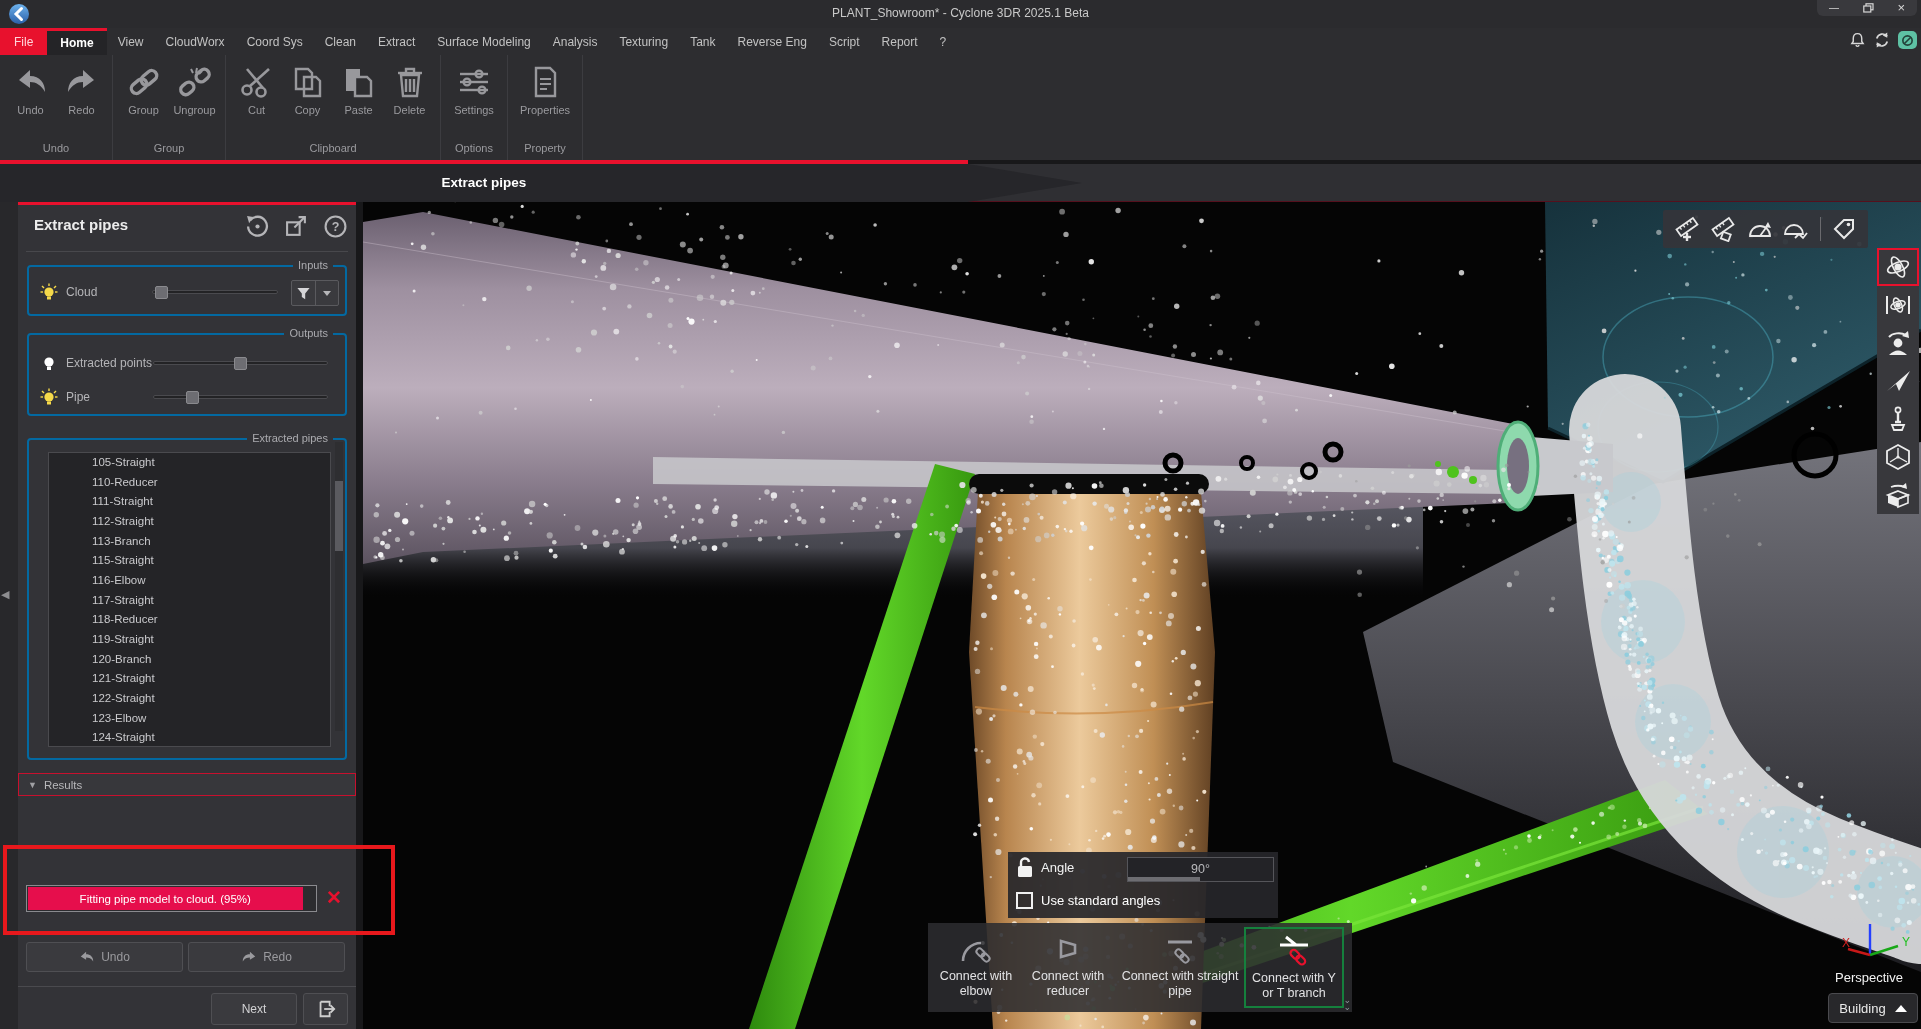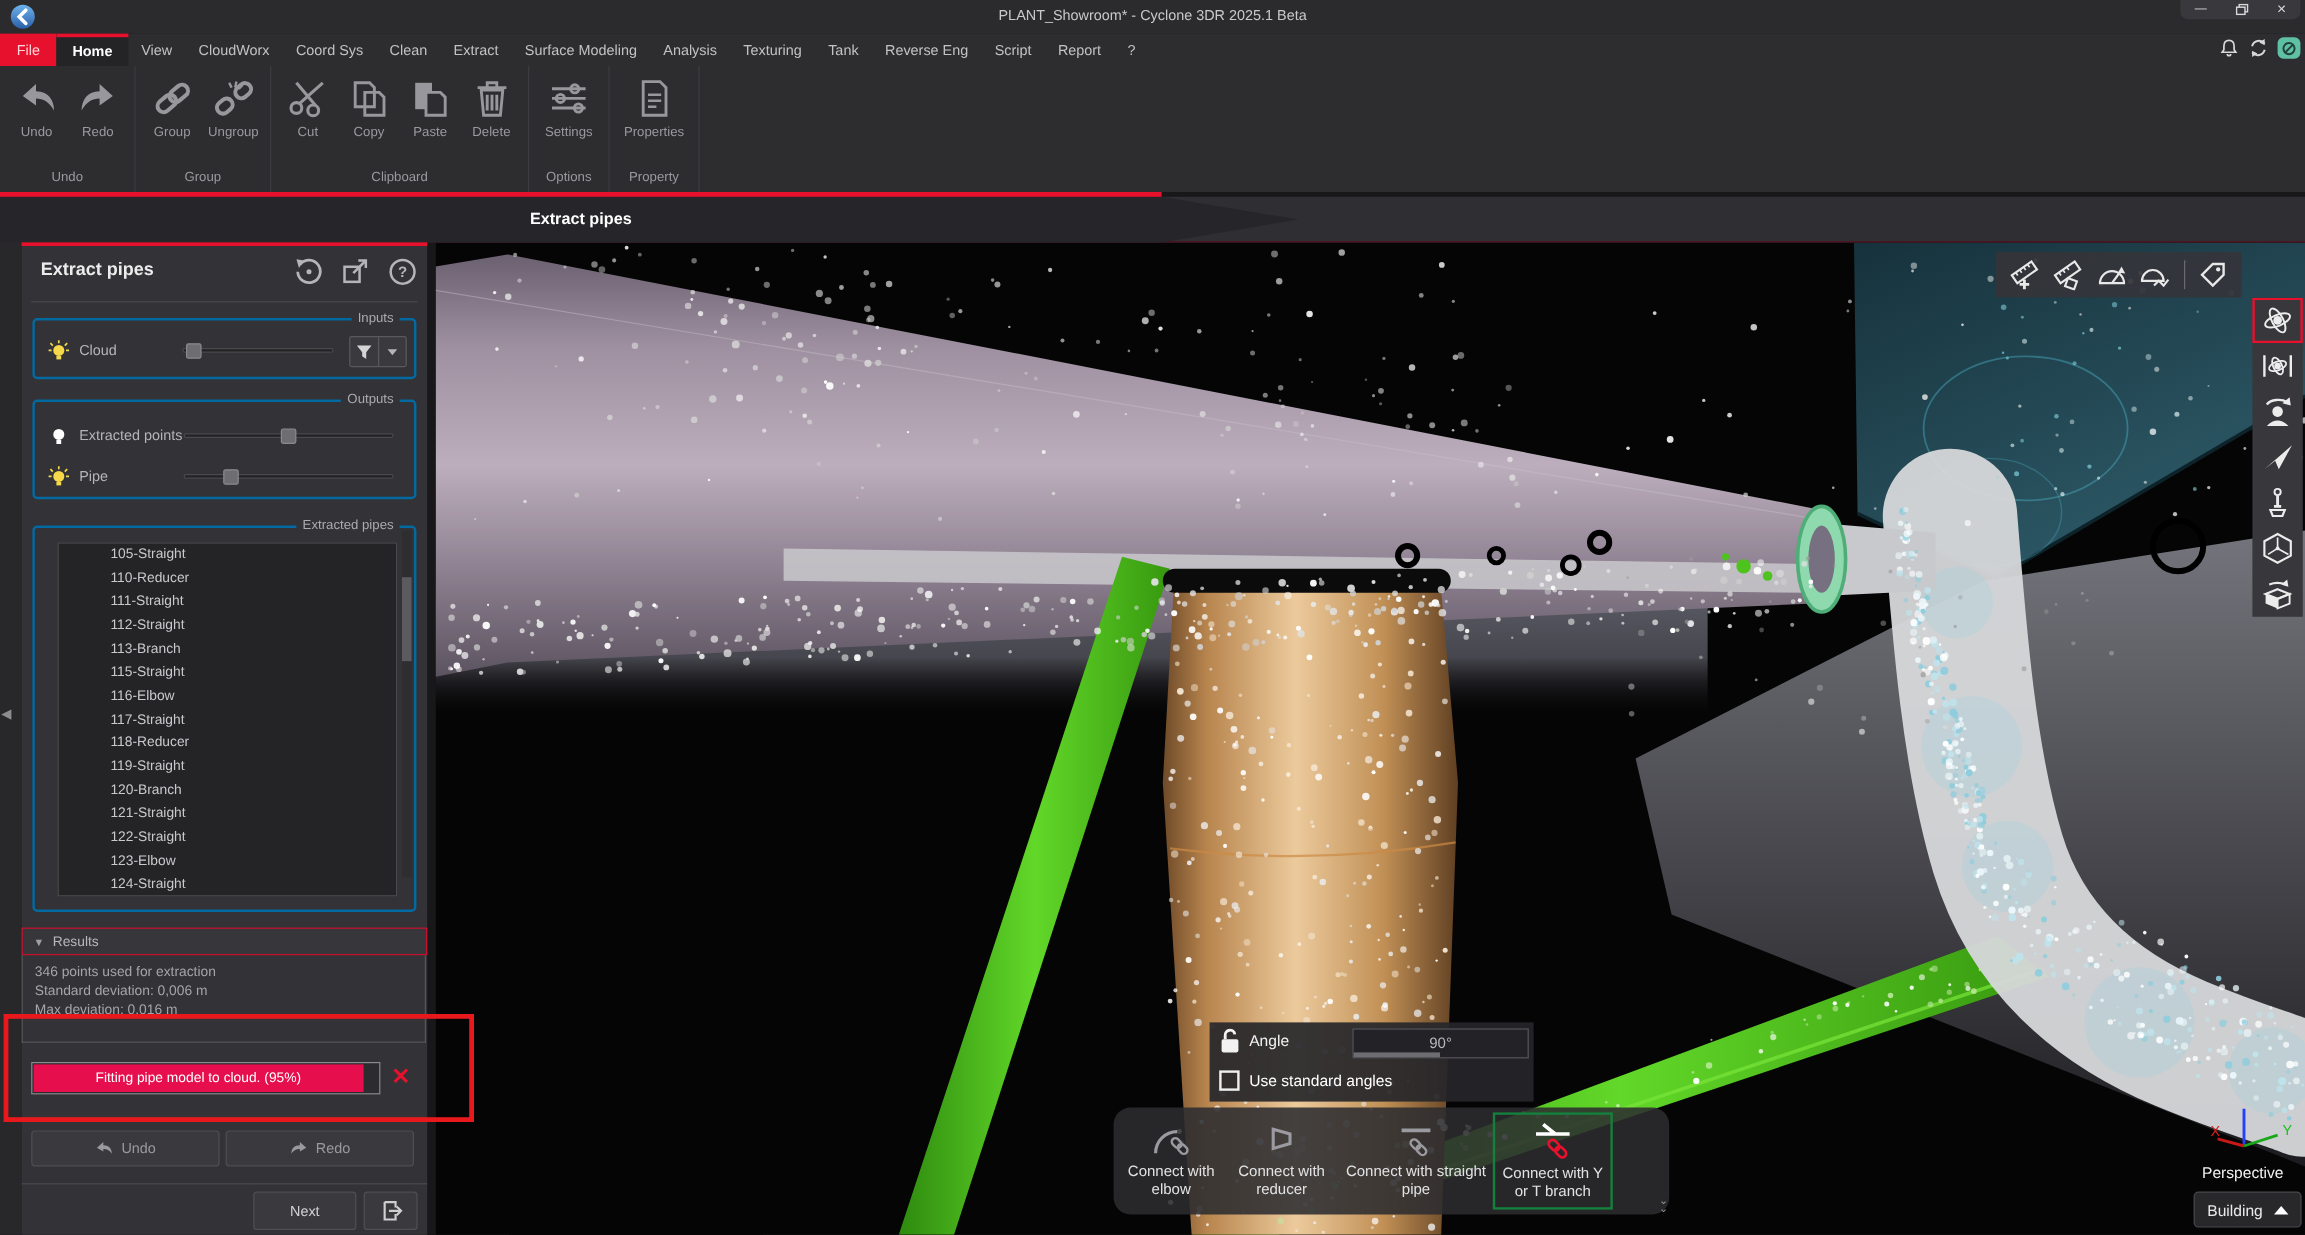--- a/index.html
+++ b/index.html
@@ -103,22 +103,22 @@
   .rt-btn.selected { box-shadow:inset 0 0 0 2px #e8112d; }
 
   #angle-popup { position:absolute; left:1008px; top:852px; width:270px; height:66px; background:rgba(38,38,42,.92); z-index:6; }
   #angle-label { position:absolute; left:33px; top:8px; color:#f2f2f2; font-size:13px; }
   #angle-input { position:absolute; left:119px; top:5px; width:147px; height:25px; background:#232327; border:1px solid #55555a;
     color:#b9b9bc; font-size:12.5px; text-align:center; line-height:23px; }
   #angle-strip { position:absolute; left:0; bottom:0; width:72px; height:4px; background:#6d6d72; }
   #angle-check { position:absolute; left:8px; top:40px; width:17px; height:17px; border:2px solid #f0f0f0; background:transparent; }
   #angle-check-label { position:absolute; left:33px; top:41px; color:#ffffff; font-size:13px; }
 
-  #connect-toolbar { position:absolute; left:928px; top:923px; width:463px; height:89px; background:rgba(44,44,48,.88); z-index:5;
-    display:flex; align-items:stretch; padding:4px 2px 4px 4px;border-radius:14px; }
+  #connect-toolbar { position:absolute; left:928px; top:923px; width:424px; height:89px; background:rgba(44,44,48,.88); z-index:5;
+    display:flex; align-items:stretch; padding:4px 2px 4px 4px; }
   .conn-btn { display:flex; flex-direction:column; align-items:center; justify-content:flex-start; padding-top:6px; }
   .conn-btn .c-label { color:#e2e2e4; font-size:12.5px; text-align:center; line-height:15px; margin-top:4px; }
   #conn-1 { width:88px; } #conn-2 { width:96px; } #conn-3 { width:128px; } 
   #conn-4 { width:100px; border:2px solid #15803d; padding-top:4px; }
   #conn-collapse { position:absolute; right:1px; bottom:1px; color:#8e9aa0; font-size:9px; line-height:7px; text-align:center; }
 
   #persp-label { position:absolute; left:1820px; top:970px; width:98px; text-align:center; color:#f2f2f2; font-size:13px; z-index:5; }
   #building-select { position:absolute; left:1828px; top:993px; width:90px; height:30px; background:#28282b; border:1px solid #4a4a4e;
     border-radius:4px; display:flex; align-items:center; justify-content:center; gap:9px; z-index:5; }
   #building-select span.txt { color:#eaeaea; font-size:13px; }
@@ -1802,26 +1802,20 @@
       </div>
     <div id="pipes-scrollbar">
         <div id="pipes-thumb"></div>
       </div>
   </div>
 
   <div id="results-header">
     <span class="tri">▼</span>
     <span>Results</span>
   </div>
-  <div id="results-box">
-
-  <div class="rline">346 points used for extraction</div>
-      <div class="rline">Standard deviation: 0,006 m</div>
-      <div class="rline">Max deviation: 0,016 m</div>
-    </div>
 
   <div id="progress-outer">
     <div id="progress-fill" style="width: 95%;">
       <span>Fitting pipe model to cloud. (95%)</span>
     </div>
   </div>
   <div id="progress-cancel">✕</div>
 
   <div class="panel-sep" style="top:726px;"></div>
 

